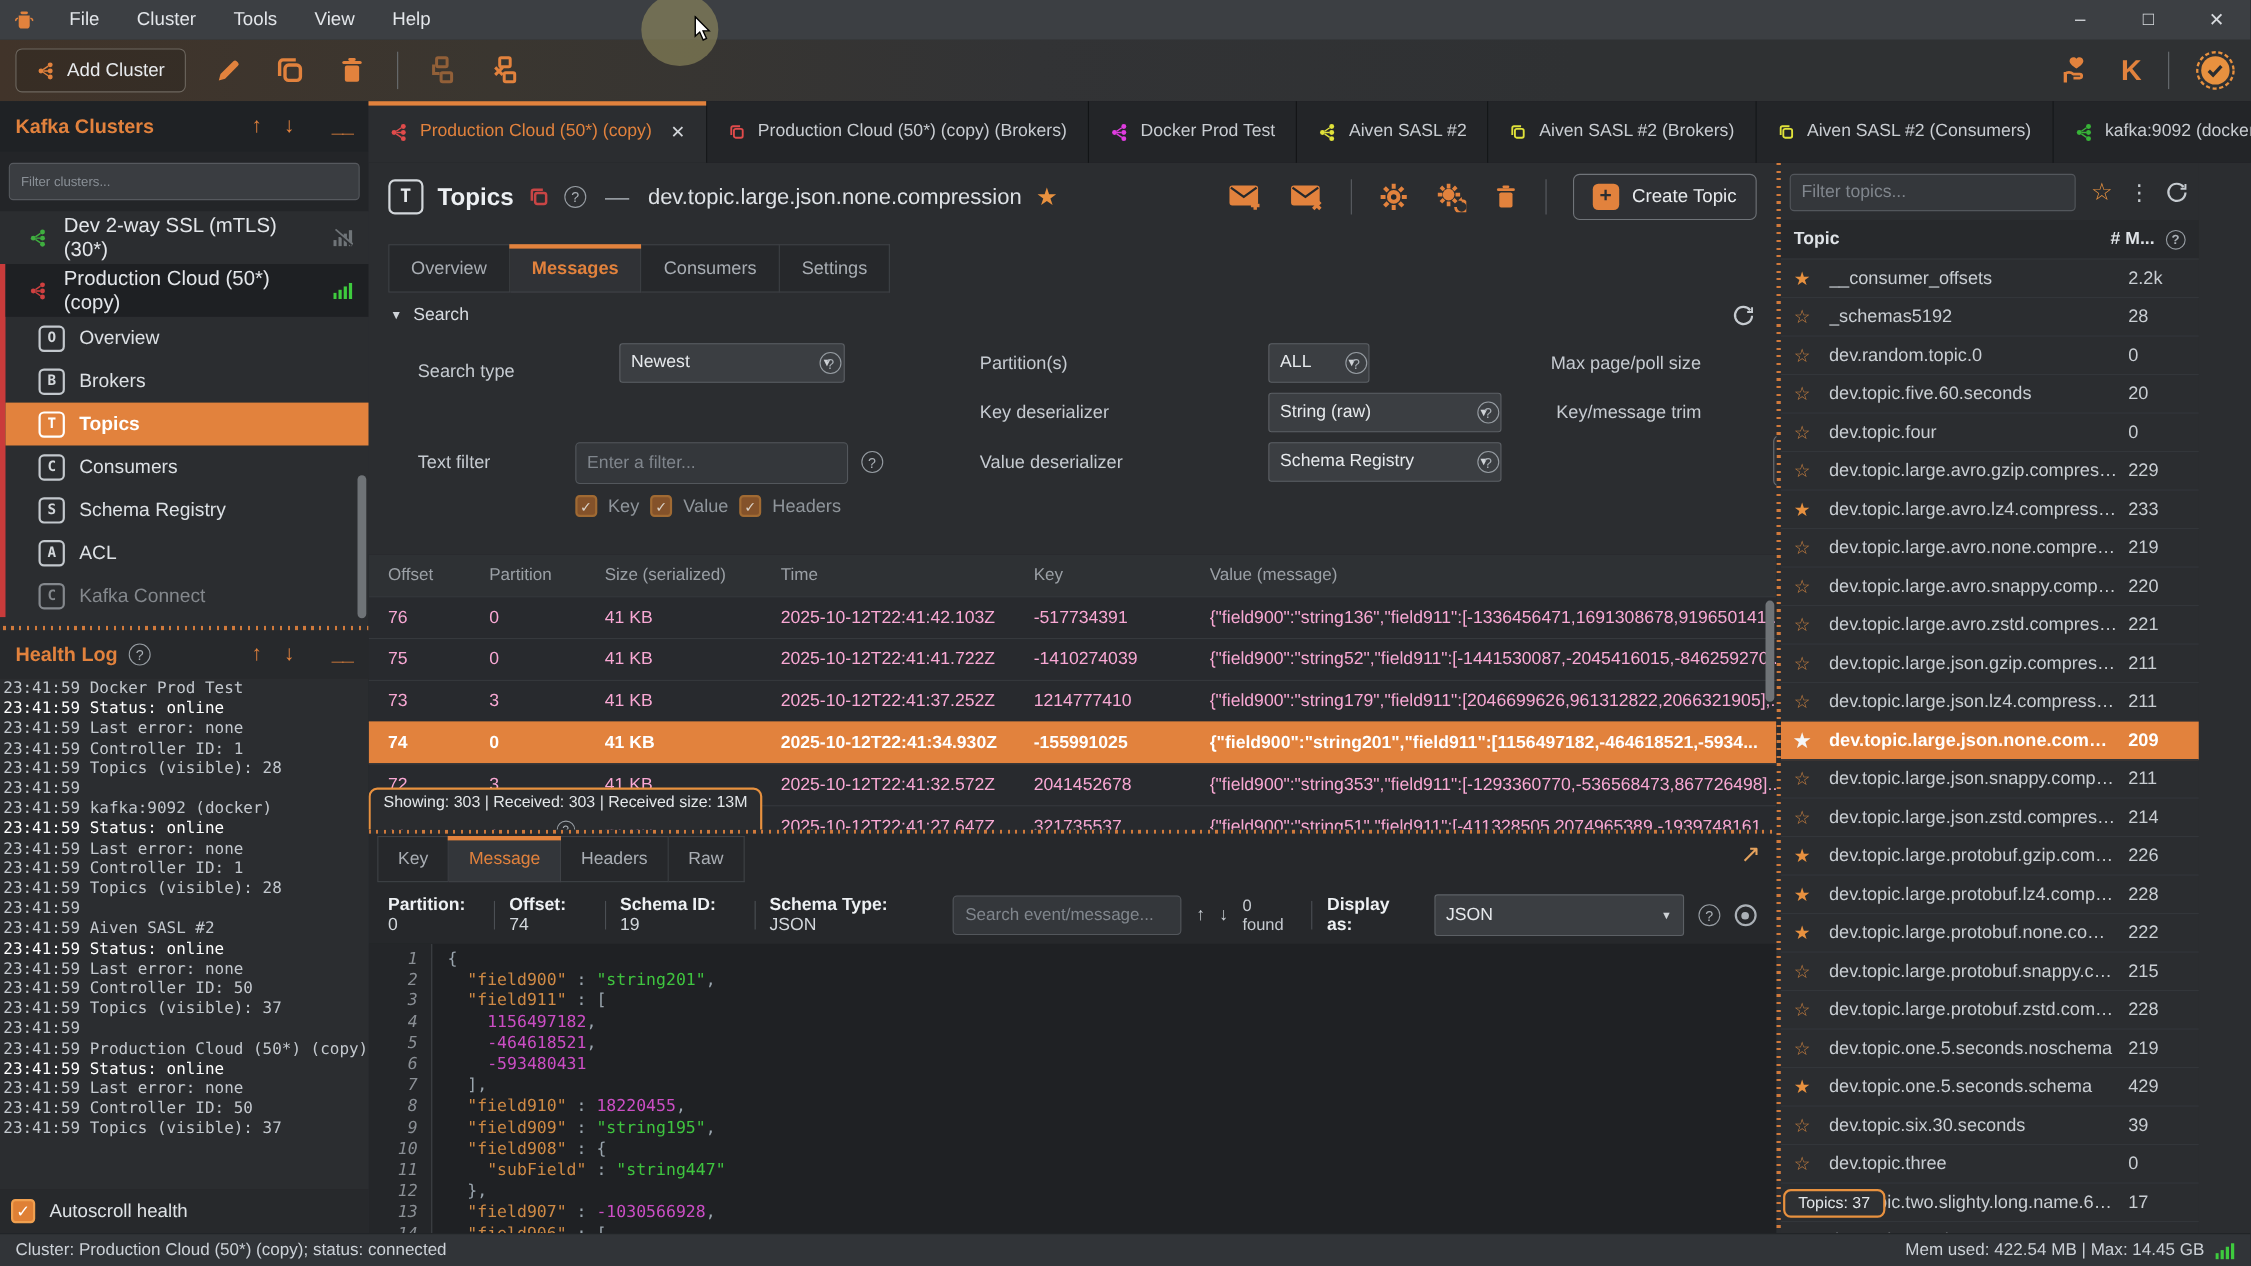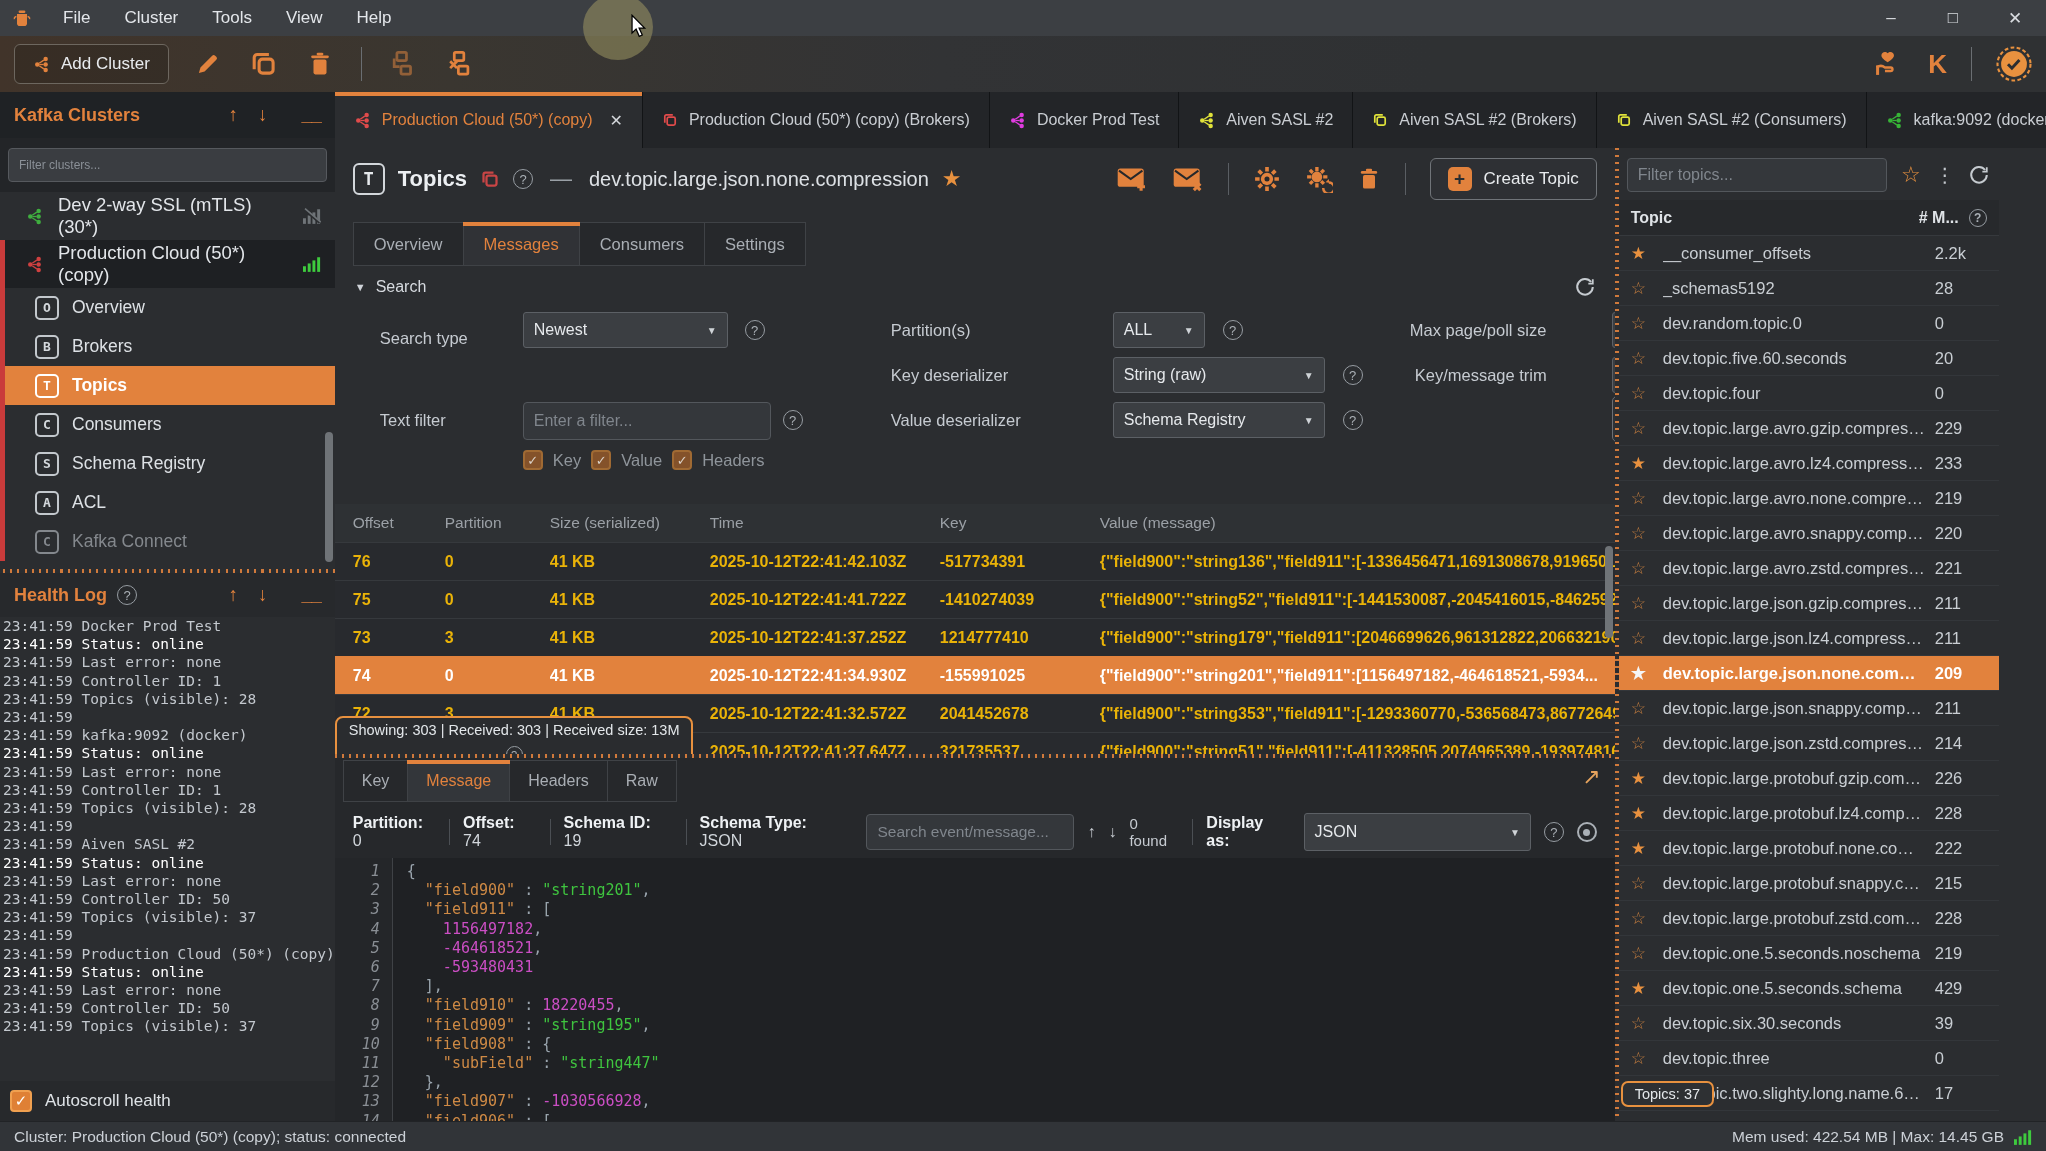--- a/index.html
+++ b/index.html
@@ -82,42 +82,42 @@
   .star { font-size:22px; color:#e8913f; }
   .head-actions { margin-left:auto; display:flex; align-items:center; gap:24px; }
   .hdr-divider { width:1px; height:32px; background:#5a5e63; }
   .create-btn { display:flex; align-items:center; gap:12px; height:42px; padding:0 17px; border:1px solid #707479; border-radius:6px; font-size:17px; color:#e8ebee; background:#2e3034; }
   .plus-box { width:24px; height:24px; background:#e2823d; border-radius:5px; color:#2b2d30; font-weight:bold; font-size:19px; display:flex; align-items:center; justify-content:center; }
 
   
   .subtabs { display:flex; padding:12px 0 0 18px; flex:none; }
   .stab { height:44px; display:flex; align-items:center; padding:0 20px; font-size:16.5px; color:#a9aeb4; border:1px solid #3f4246; border-left:none; background:#26282b; position:relative; }
   .stab:first-child { border-left:1px solid #3f4246; }
-  .stab.active { color:#e2823d; background:#303236; }
+  .stab.active { color:#e2823d; background:#303236;font-weight:bold; }
   .stab.active::before { content:''; position:absolute; top:-1px; left:-1px; right:-1px; height:4px; background:#e2823d; }
 
   .search-collapse { height:34px; display:flex; align-items:center; gap:10px; padding:0 20px; font-size:16px; color:#d7dbe0; flex:none; margin-top:4px; }
   .tri { font-size:11px; color:#cfd3d8; }
 
   
   .search-form { position:relative; height:200px; flex:none; }
   .f-label { position:absolute; font-size:16.5px; color:#c6cbd1; line-height:36px; }
-  .f-select { position:absolute; height:36px; background:#3b3e42; border:1px solid #5c6065; border-radius:3px; display:flex; align-items:center; padding:0 10px; font-size:16px; color:#e6e9ec; }
+  .f-select { position:absolute; height:36px; background:#3b3e42; border:1px solid #5c6065; border-radius:3px; display:flex; align-items:center; padding:0 10px; font-size:16px; color:#e6e9ec;margin-left:40px; }
   .f-select .caret { margin-left:auto; font-size:10px; color:#cfd3d7; padding-left:10px; }
   .f-help { position:absolute; width:20px; height:20px; border:1.5px solid #969ca2; border-radius:50%; color:#aab0b6; font-size:13px; display:flex; align-items:center; justify-content:center; top:8px; }
   .f-input { position:absolute; height:38px; background:#34373b; border:1px solid #53575c; border-radius:4px; color:#e6e9ec; font-size:16px; padding:0 10px; font-family:"Liberation Sans",sans-serif; }
   .f-input::placeholder { color:#80868d; }
   .cb-row { position:absolute; display:flex; align-items:center; gap:10px; font-size:16.5px; color:#8f959b; }
   .search-btn { position:absolute; display:flex; height:46px; }
   .sb-main { display:flex; align-items:center; gap:10px; padding:0 16px; border:1px solid #6a6e73; border-radius:5px 0 0 5px; font-size:16.5px; color:#e8ebee; background:#2e3135; }
 
   
   .msg-table { height:250px; background:#26282b; position:relative; overflow:hidden; flex:none; }
   .t-head { height:38px; display:flex; align-items:center; background:#2e3134; color:#9ba0a6; font-size:15.5px;justify-content:space-between; }
-  .t-row { height:38px; display:flex; align-items:center; border-top:1px solid #36393d; font-size:16px; color:#eab308; background:#282a2e; white-space:nowrap;font-weight:bold; }
+  .t-row { height:38px; display:flex; align-items:center; border-top:1px solid #36393d; font-size:16px; color:#f9a8d4; background:#282a2e; white-space:nowrap; }
   .t-row.selected { background:#e2823d; color:#fff; font-weight:bold; border-top-color:#e2823d; }
   .c0{width:110px;padding-left:18px;flex:none} .c1{width:105px;flex:none} .c2{width:160px;flex:none}
   .c3{width:230px;flex:none} .c4{width:160px;flex:none} .c5{flex:1;overflow:hidden;padding-right:18px}
   .show-tooltip { position:absolute; left:0px; top:212px; display:flex; align-items:center; gap:8px; padding:4px 12px; border:2px solid #e8913f; border-radius:8px; background:#2a2c2f; font-size:14.5px; color:#e3e7ea; z-index:3;flex-direction:column; }
   .sb-thumb { position:absolute; width:8px; background:#6f7377; border-radius:4px; z-index:2; }
 
   
   .detail { flex:1; display:flex; flex-direction:column; background:#26282b; overflow:hidden; }
   .d-tabs { height:48px; display:flex; align-items:flex-start; padding:2px 14px 0 8px; flex:none; }
   .dtab { height:42px; display:flex; align-items:center; padding:0 18px; font-size:16px; color:#a9aeb4; border:1px solid #3f4246; border-left:none; position:relative; background:#26282b; }

